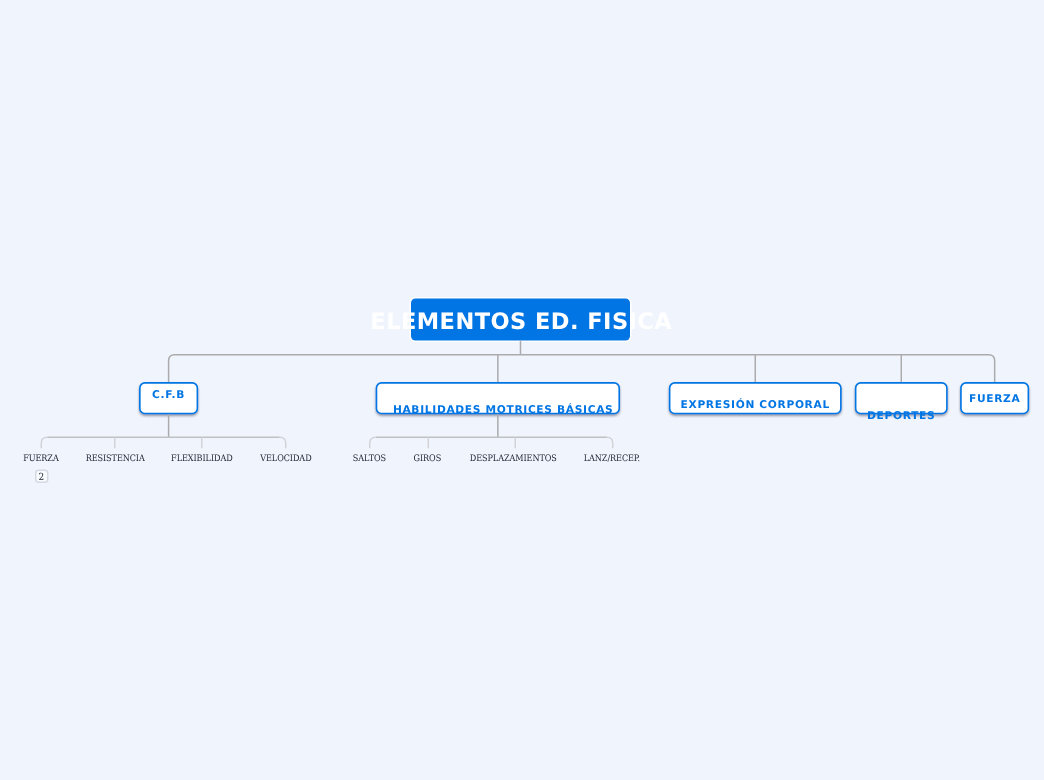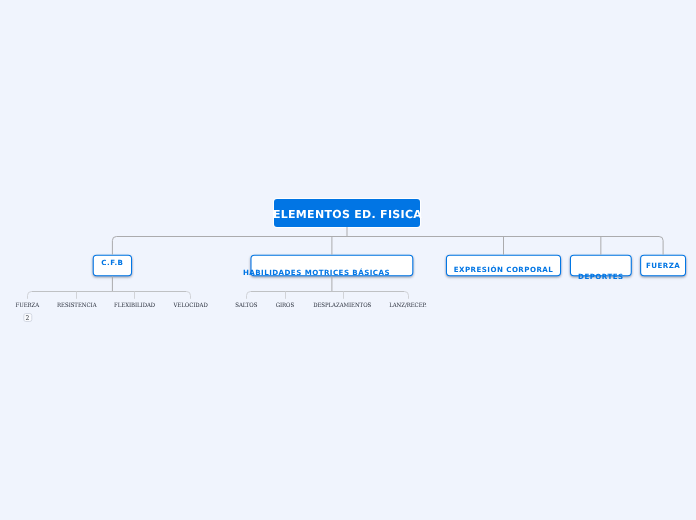--- a/index.html
+++ b/index.html
@@ -3,21 +3,21 @@
 <meta charset="utf-8">
 <title>ELEMENTOS ED. FISICA</title>
 <style>
   html,body{margin:0;padding:0;}
   body{width:696px;height:520px;overflow:hidden;background:#f0f4fd;
        font-family:"Liberation Sans",sans-serif;-webkit-font-smoothing:antialiased;text-rendering:geometricPrecision;}
   #stage{position:relative;width:696px;height:520px;}
   svg.links,svg.shapes{position:absolute;left:0;top:0;width:696px;height:520px;pointer-events:none;}
   .node{position:absolute;box-sizing:border-box;display:flex;align-items:center;justify-content:center;white-space:nowrap;}
   
-  .root{font-family:"DejaVu Sans",sans-serif;background:transparent;color:#fff;border-radius:4px;font-weight:bold;font-size:11px;padding-top:2px;padding-left:1px;
+  .root{font-family:"DejaVu Sans",sans-serif;background:transparent;color:#fff;border-radius:4px;font-weight:bold;font-size:15px;padding-top:2px;padding-left:1px;
         letter-spacing:0.3px;}
   .lvl2{font-family:"DejaVu Sans",sans-serif;background:transparent;color:#0175e4;border-radius:6px;font-weight:bold;font-size:7.1px;letter-spacing:0.45px;}
   .leaf{position:absolute;line-height:7px;color:#1d2330;font-size:6px;font-family:"DejaVu Serif",serif;
         font-stretch:condensed;letter-spacing:-0.05px;white-space:nowrap;transform:translateX(-50%);text-align:center;}
   .badge{position:absolute;border:1px solid #d4d9e4;border-radius:2.5px;background:#fafbfe;
          color:#1c222b;font-size:6.6px;font-family:"DejaVu Serif",serif;font-stretch:condensed;
          line-height:9.4px;text-align:center;
          transform:translateX(-50%);box-sizing:border-box;}
 </style>
 </head>
@@ -62,21 +62,21 @@
       <path d="M343.5 291.5V298.79999999999995" fill="none" stroke="#d1d3d8" stroke-width="1" stroke-linecap="butt"></path>
     </svg>
   <div id="nodes">
       <div class="node root" style="left: 274px; top: 199px; width: 146px; height: 28px;">ELEMENTOS ED. FISICA</div>
       <div class="node lvl2" style="left: 92.7px; top: 254.72px; width: 39.4px; height: 15px;">C.F.B</div>
       <div class="leaf" style="left: 27.3px; top: 302.4px;">FUERZA</div>
       <div class="badge" style="left: 27.5px; top: 313px; width: 9.4px; height: 8.8px;">2</div>
       <div class="leaf" style="left: 76.8px; top: 302.4px;">RESISTENCIA</div>
       <div class="leaf" style="left: 134.6px; top: 302.4px;">FLEXIBILIDAD</div>
       <div class="leaf" style="left: 190.6px; top: 302.4px;">VELOCIDAD</div>
-      <div class="node lvl2" style="left: 235px; top: 254.72px; width: 162.9px; height: 35px;">HABILIDADES MOTRICES BÁSICAS</div>
+      <div class="node lvl2" style="left: 254px; top: 254.72px; width: 162.9px; height: 35px;">HABILIDADES MOTRICES BÁSICAS</div>
       <div class="leaf" style="left: 246.3px; top: 302.4px;">SALTOS</div>
       <div class="leaf" style="left: 284.9px; top: 302.4px;">GIROS</div>
       <div class="leaf" style="left: 342.2px; top: 302.4px;">DESPLAZAMIENTOS</div>
       <div class="leaf" style="left: 407.9px; top: 302.4px;">LANZ/RECEP.</div>
       <div class="node lvl2" style="left: 445.9px; top: 254.72px; width: 115.2px; height: 29px;">EXPRESIÓN CORPORAL</div>
       <div class="node lvl2" style="left: 569.9px; top: 266px; width: 61.9px; height: 21.5px;">DEPORTES</div>
       <div class="node lvl2" style="left: 640.1px; top: 254.72px; width: 46px; height: 21.5px;">FUERZA</div>
     </div>
 </div>
 

